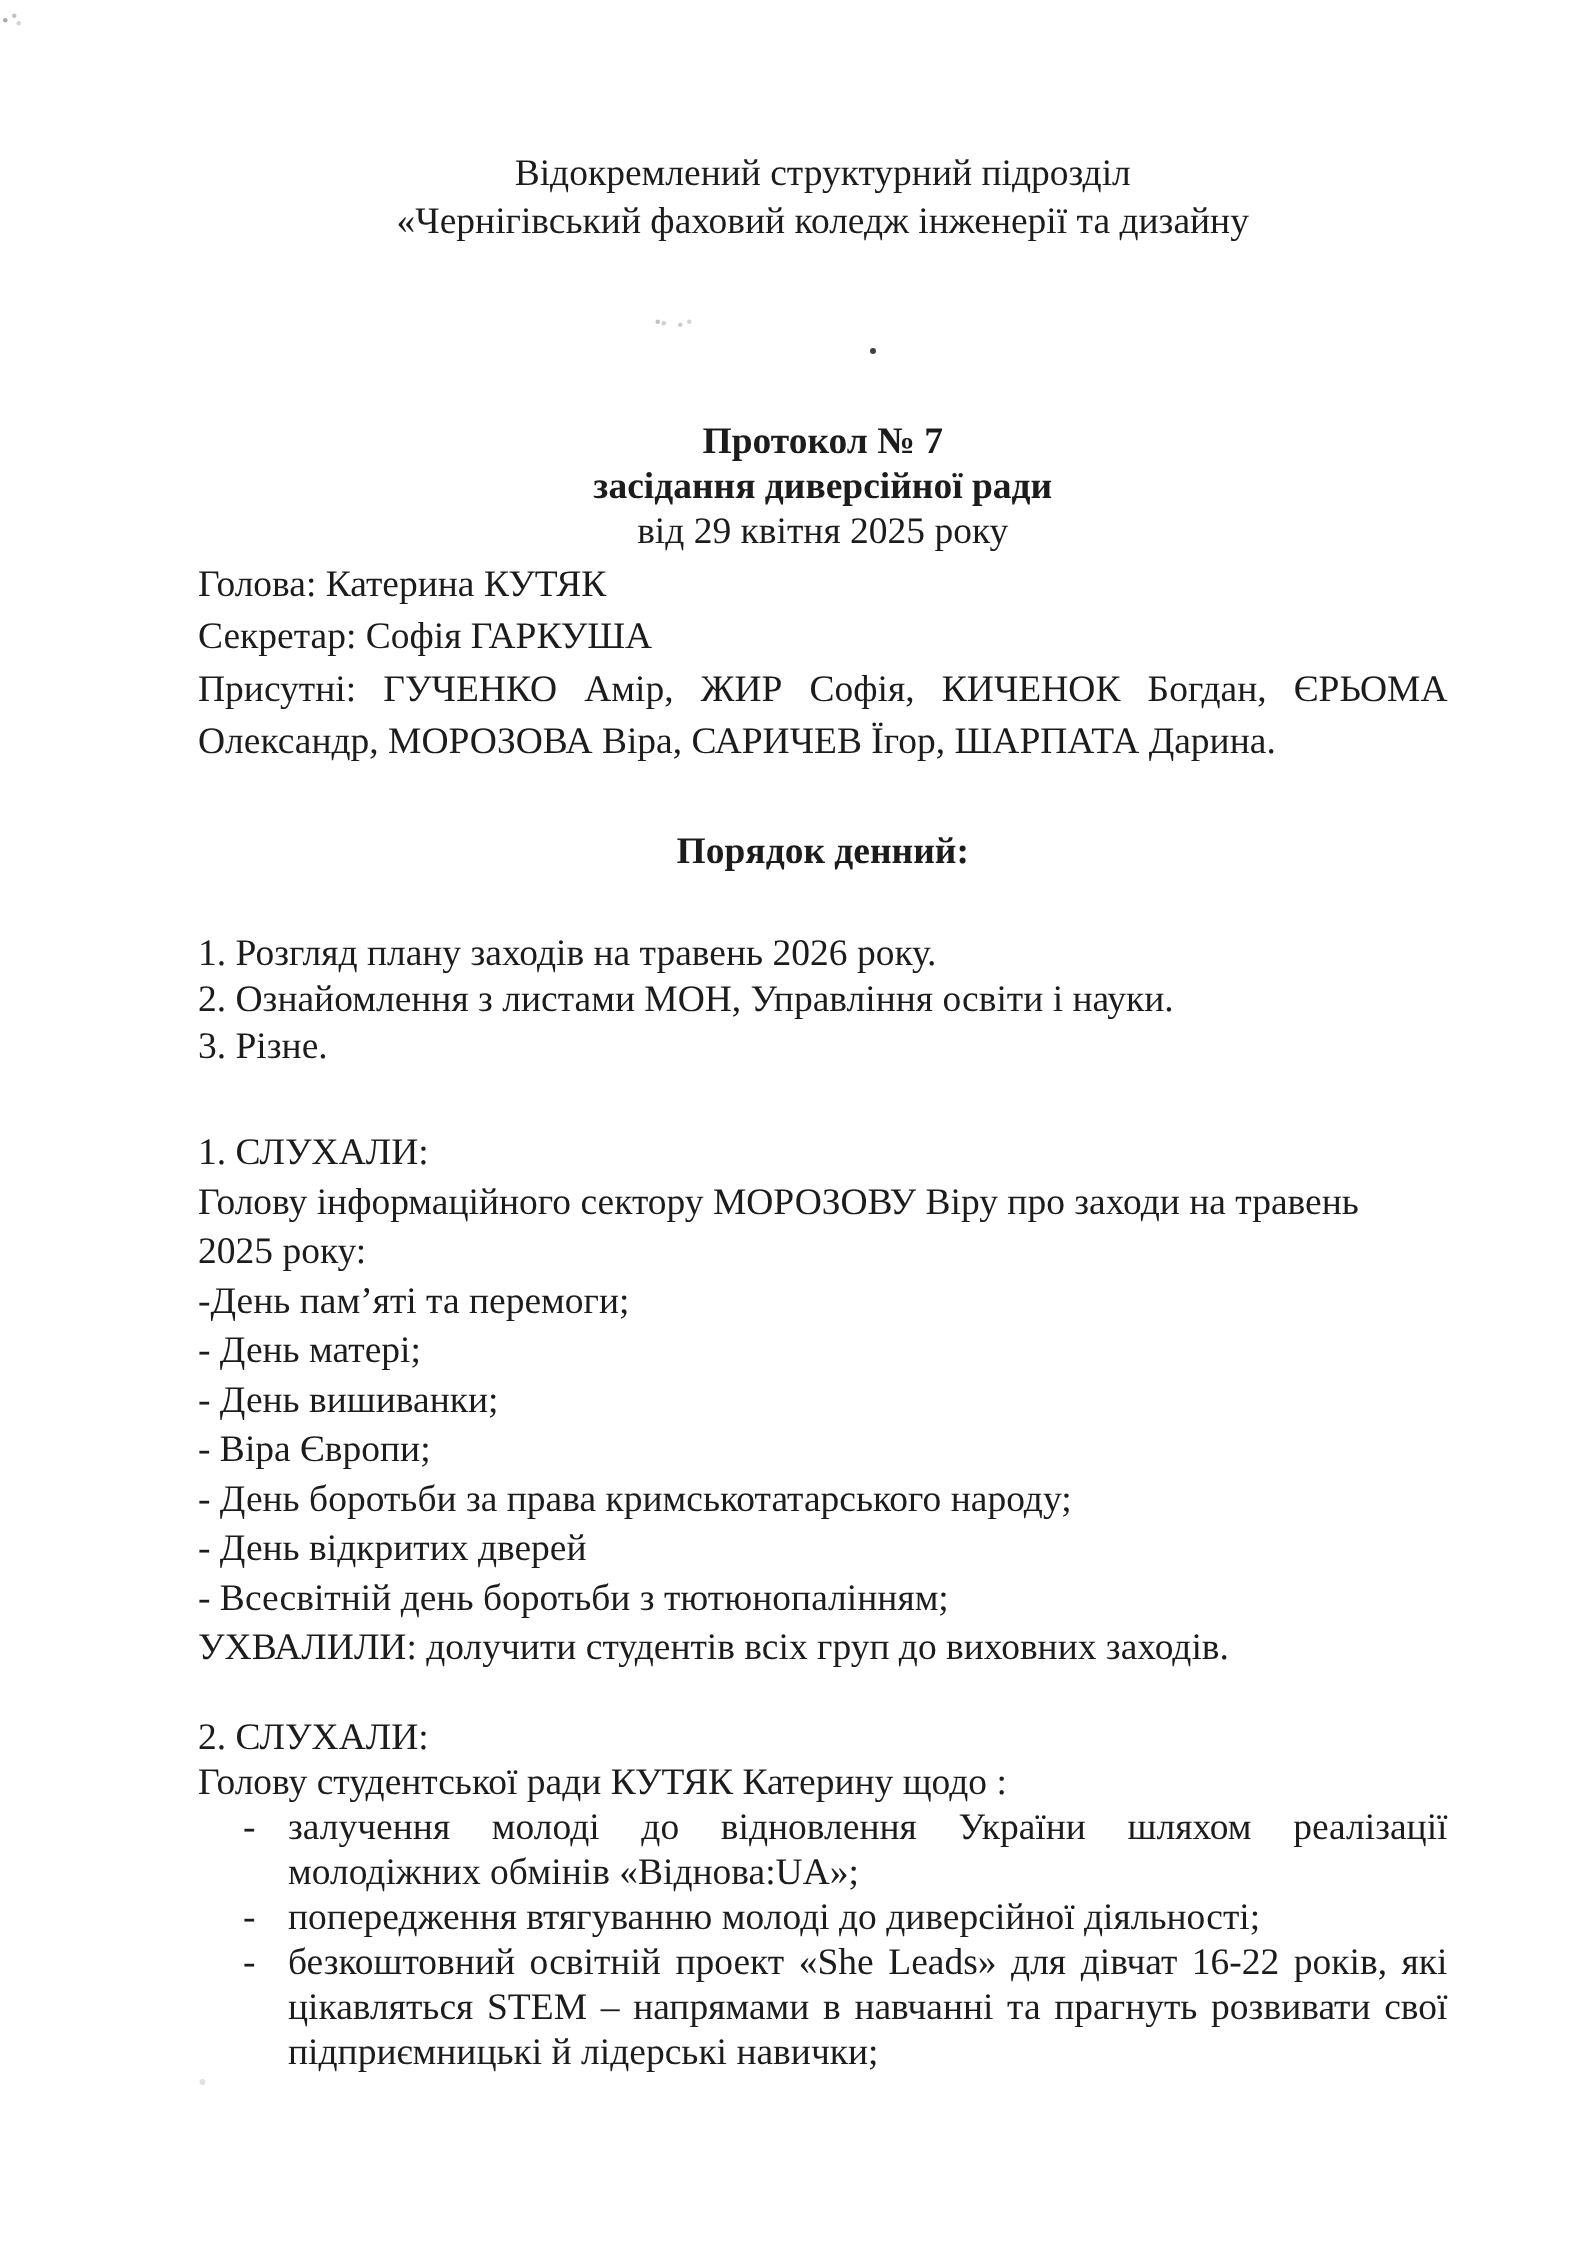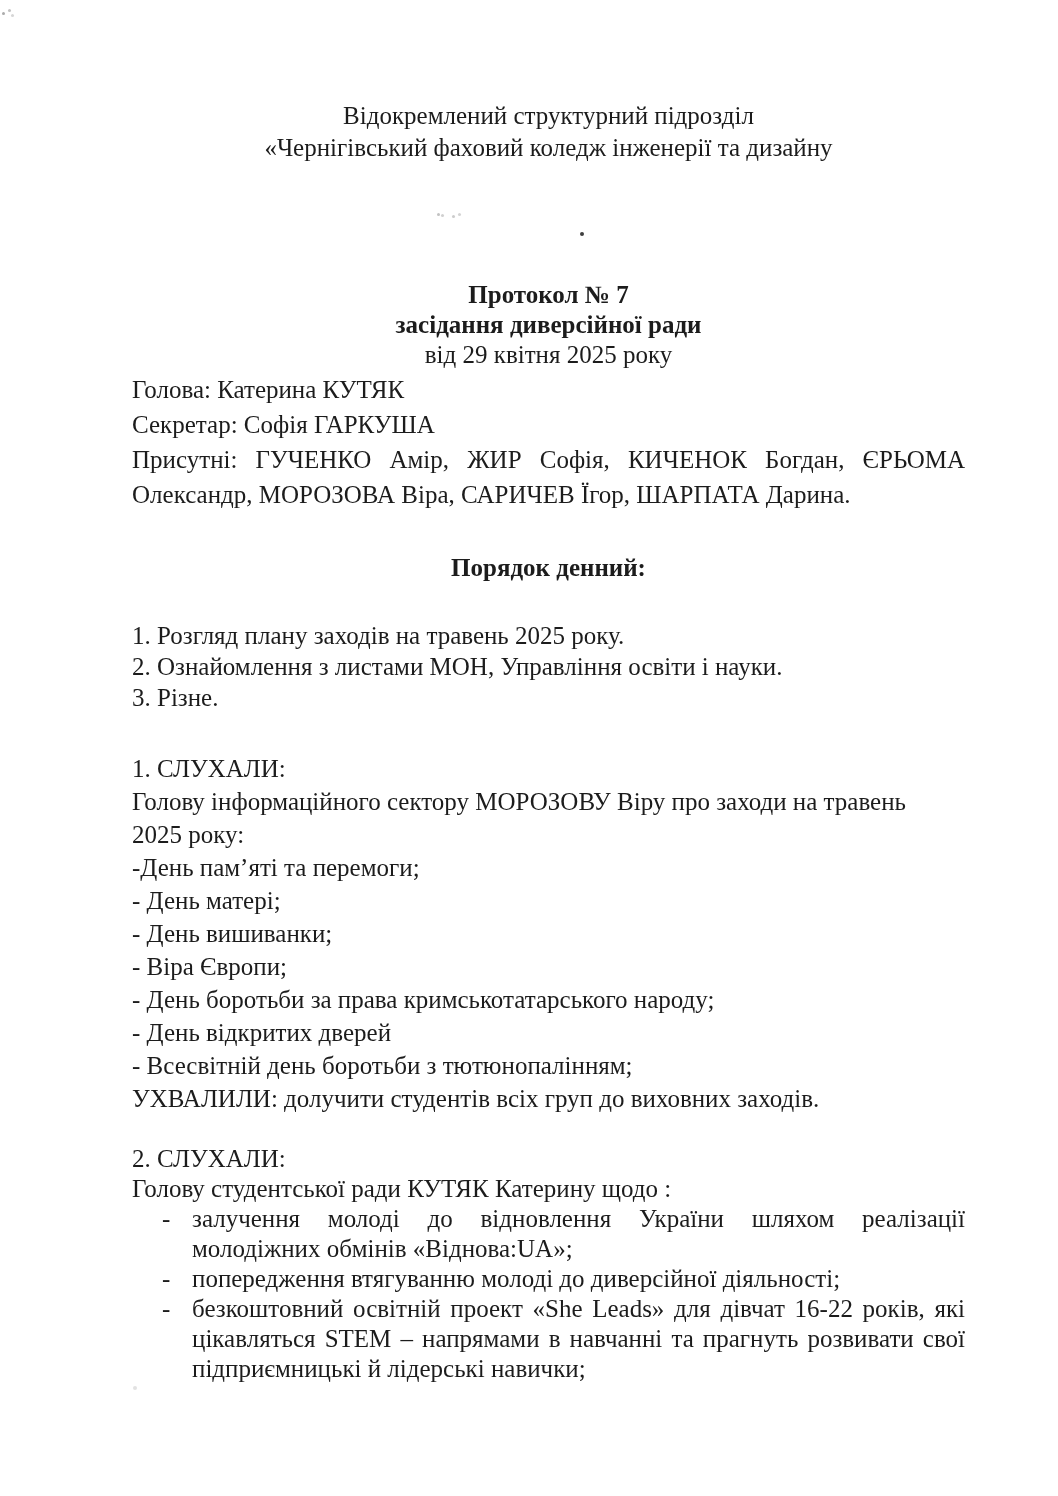--- a/index.html
+++ b/index.html
@@ -58,21 +58,21 @@
   <div class="block officers">
     <div>Голова: Катерина КУТЯК</div>
     <div>Секретар: Софія ГАРКУША</div>
     <div class="jl">Присутні: ГУЧЕНКО Амір, ЖИР Софія, КИЧЕНОК Богдан, ЄРЬОМА</div>
     <div>Олександр, МОРОЗОВА Віра, САРИЧЕВ Їгор, ШАРПАТА Дарина.</div>
   </div>
 
   <div class="block agenda-h center bold">Порядок денний:</div>
 
   <div class="block agenda">
-    <div>1. Розгляд плану заходів на травень 2025 року.</div>
+    <div>1. Розгляд плану заходів на травень 2026 року.</div>
     <div>2. Ознайомлення з листами МОН, Управління освіти і науки.</div>
     <div>3. Різне.</div>
   </div>
 
   <div class="block sec1">
     <div>1. СЛУХАЛИ:</div>
     <div>Голову інформаційного сектору МОРОЗОВУ Віру про заходи на травень</div>
     <div>2025 року:</div>
     <div>-День пам’яті та перемоги;</div>
     <div>- День матері;</div>

